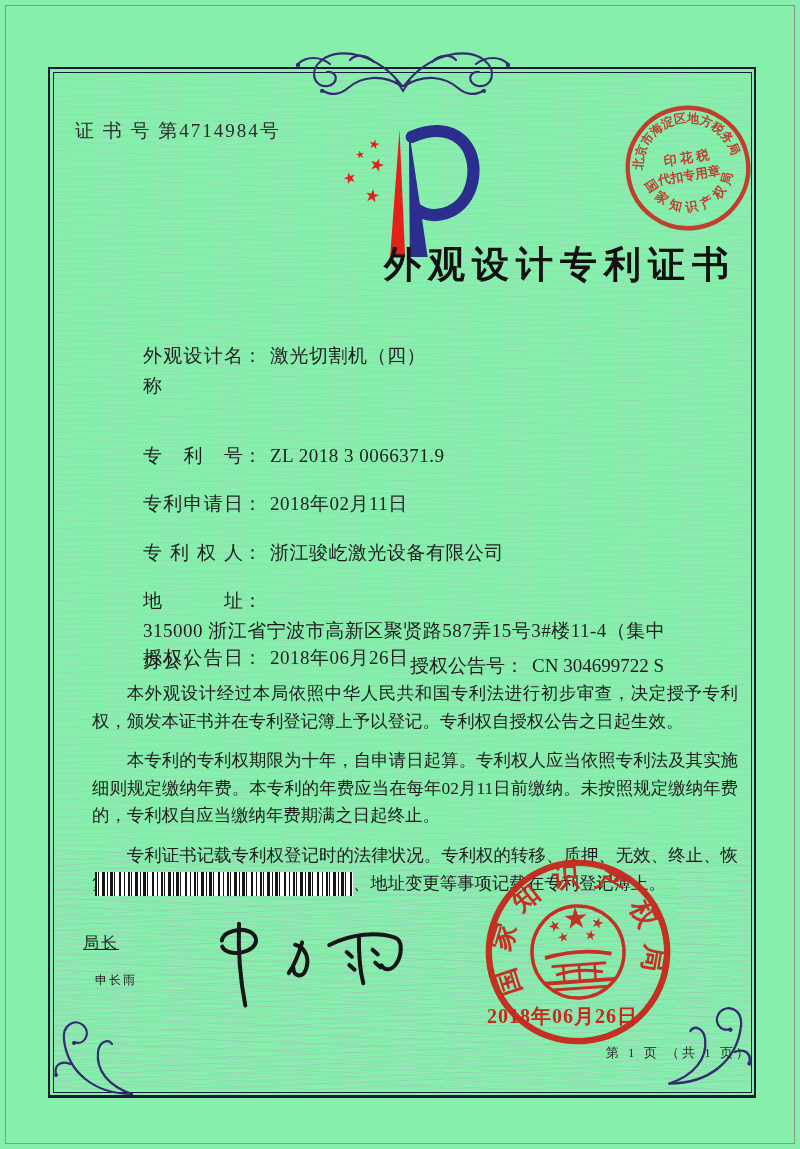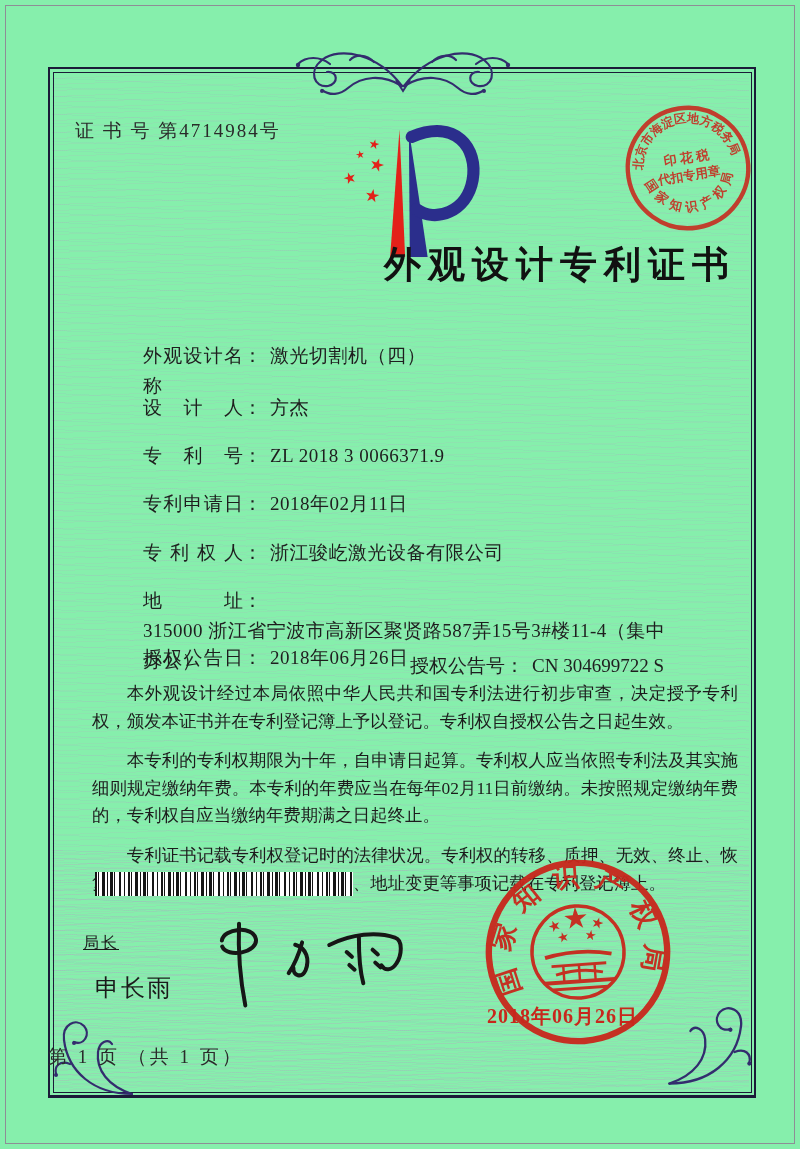--- a/index.html
+++ b/index.html
@@ -38,27 +38,27 @@
     text-align:justify;color:#1c1c1c;}
   .paras p{margin:12px;text-indent:2em;}
   .barcode{left:95px;top:872px;width:258px;height:24px;
     background:repeating-linear-gradient(90deg,
       #151515 0 2px,#fff 2px 3px,#151515 3px 4px,#fff 4px 7px,
       #151515 7px 10px,#fff 10px 12px,#151515 12px 13px,#fff 13px 15px,
       #151515 15px 18px,#fff 18px 19px,#151515 19px 20px,#fff 20px 24px,
       #151515 24px 26px,#fff 26px 29px,#151515 29px 30px,#fff 30px 33px);
   }
   .signer-title{left:83px;top:933px;font-size:16px;color:#1a1a1a;letter-spacing:2px;text-decoration:underline;}
-  .signer-name{left:95px;top:972px;font-size:24px;color:#1a1a1a;letter-spacing:2px;}
+  .signer-name{left:95px;top:972px;font-size:12px;color:#1a1a1a;letter-spacing:2px;}
   .signature{left:208px;top:912px;transform:rotate(-3deg);}
   .tax-seal{left:620px;top:100px;transform:rotate(-9deg);opacity:.88;}
   .office-seal{left:480px;top:854px;transform:rotate(-4deg);opacity:.95;}
   .seal-date{left:487px;top:1003px;width:185px;font-size:20px;font-weight:bold;
     color:#c8271c;letter-spacing:1px;white-space:nowrap;}
-  .footer{left:48px;top:1044px;width:704px;text-align:left;font-size:19px;
+  .footer{left:48px;top:1044px;width:704px;text-align:right;font-size:13px;
     letter-spacing:3px;color:#2a2a2a;}
   svg{display:block;}
 </style>
 </head>
 <body>
 
 <div class="page">
 
   <svg width="0" height="0" style="position:absolute" aria-hidden="true">
     <defs>
@@ -107,23 +107,20 @@
     <use href="#star" transform="translate(30,41) scale(4.5) rotate(-10)" fill="#e32119"></use>
     <use href="#star" transform="translate(48,52) scale(7.5) rotate(18)" fill="#e32119"></use>
     <use href="#star" transform="translate(19,66) scale(6.5) rotate(-18)" fill="#e32119"></use>
     <use href="#star" transform="translate(43,85) scale(7.5) rotate(10)" fill="#e32119"></use>
   </svg>
 
   <div class="abs title">外观设计专利证书</div>
 
   <div class="abs frow" style="top:341px">
     <span class="flabel">外观设计名称</span><span class="fcolon">：</span><span class="fvalue">激光切割机（四）</span>
-  </div>
-  <div class="abs frow" style="top:393px">
-    <span class="flabel">设计人</span><span class="fcolon">：</span><span class="fvalue">方杰</span>
   </div>
   <div class="abs frow" style="top:441px">
     <span class="flabel">专利号</span><span class="fcolon">：</span><span class="fvalue">ZL 2018 3 0066371.9</span>
   </div>
   <div class="abs frow" style="top:489px">
     <span class="flabel">专利申请日</span><span class="fcolon">：</span><span class="fvalue">2018年02月11日</span>
   </div>
   <div class="abs frow" style="top:538px">
     <span class="flabel">专利权人</span><span class="fcolon">：</span><span class="fvalue">浙江骏屹激光设备有限公司</span>
   </div>

